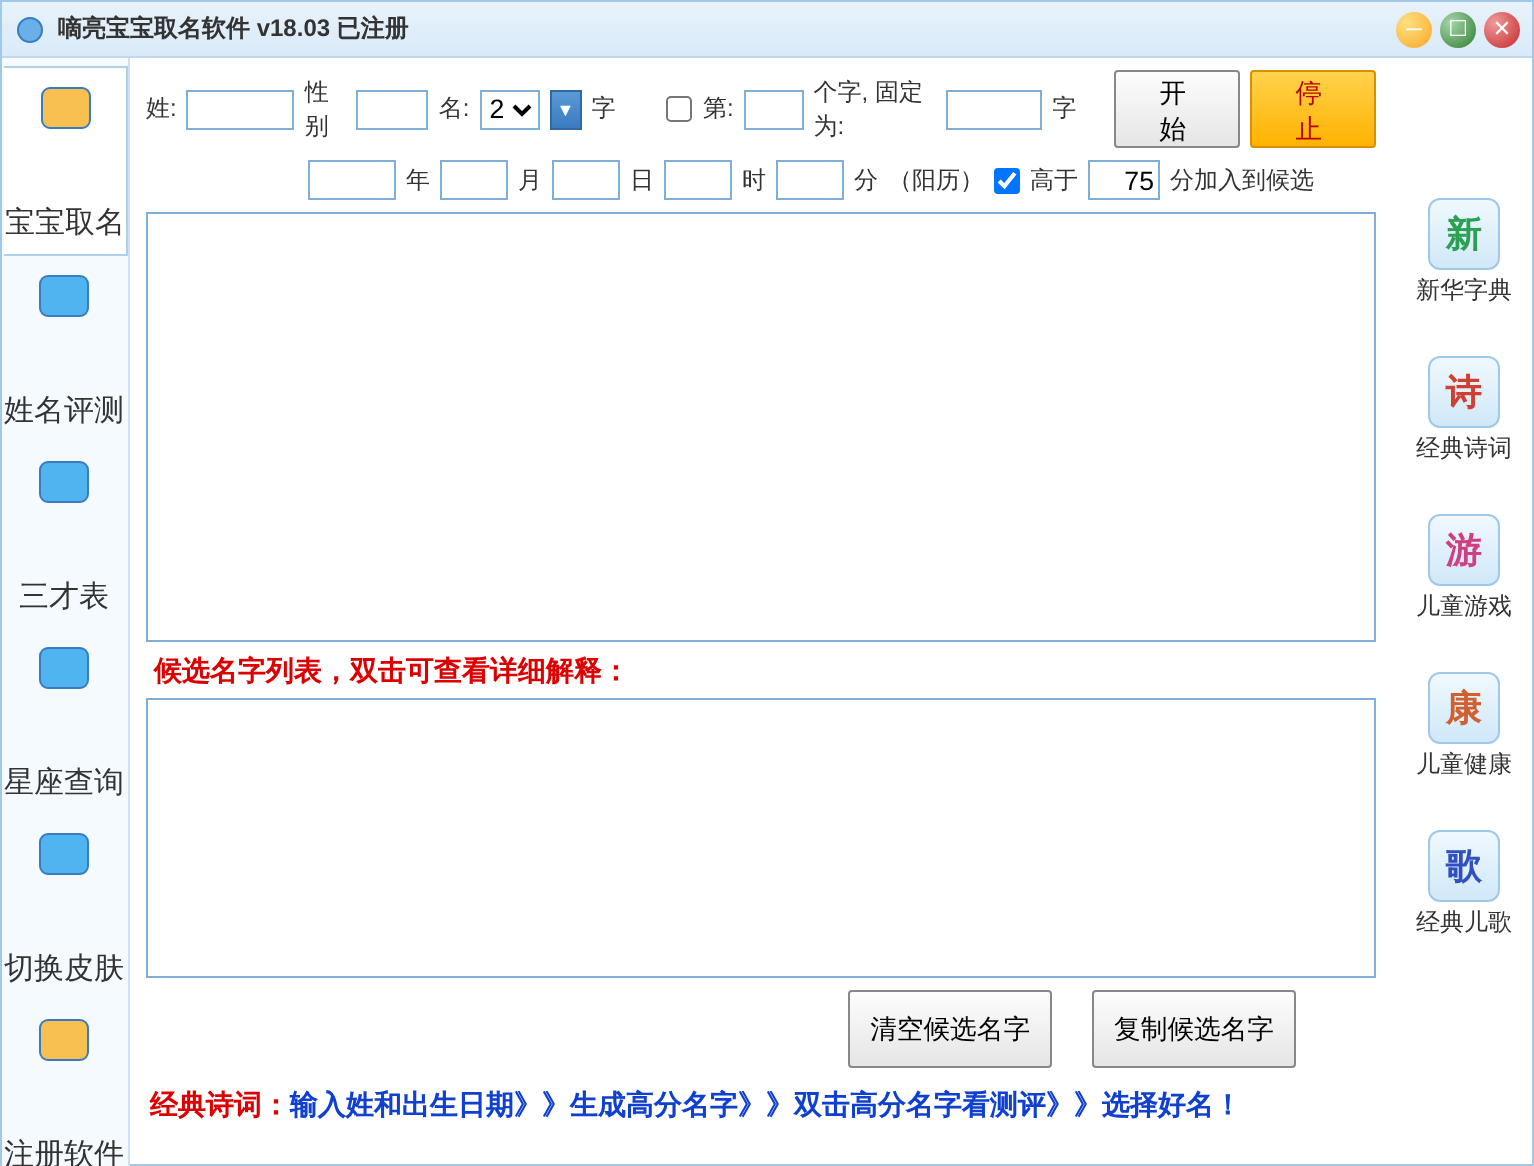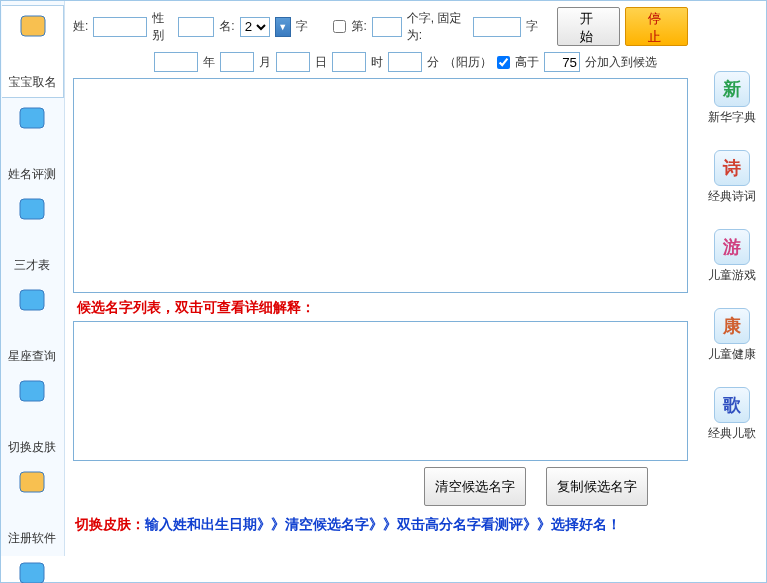--- a/index.html
+++ b/index.html
@@ -12,21 +12,21 @@
 .winbtn { width: 18px; height: 18px; border-radius: 9px; display: inline-flex; align-items: center; justify-content: center; font-size: 11px; color: #fff; cursor: pointer; }
 .min { background: radial-gradient(circle at 30% 30%, #ffe082, #f9a825); }
 .max { background: radial-gradient(circle at 30% 30%, #a5d6a7, #2e7d32); }
 .close { background: radial-gradient(circle at 30% 30%, #ef9a9a, #c62828); }
 
 .content { display: flex; height: calc(583px - 28px); }
 .sidebar { width: 64px; background: #f5faff; border-right: 1px solid #d0e2f2; padding-top: 4px; }
 .sideitem { width: 62px; text-align: center; padding: 4px 0 6px 0; cursor: pointer; }
 .sideitem.active { background: #fff; border: 1px solid #b0d0ea; border-left: none; margin-left: 1px; }
 .sideicon { width: 36px; height: 32px; margin: 0 auto 2px auto; display: flex; align-items: center; justify-content: center; }
-.sidelabel { font-size: 12px; color: #333; margin-top: 32px; }
+.sidelabel { font-size: 15px; color: #333; margin-top: 32px; }
 
 .main { flex: 1; padding: 6px 10px 6px 8px; display: flex; flex-direction: column; }
 .form-row { display: flex; align-items: center; gap: 5px; margin-bottom: 6px; flex-wrap: nowrap; }
 .form-row label { color: #333; }
 .form-row input[type=text] { border: 1px solid #7eb0d8; height: 20px; padding: 0 2px; }
 .form-row select { border: 1px solid #7eb0d8; height: 20px; background: #fff; }
 .sel-blue { background: linear-gradient(#5a9ad6, #3a7bc0); color: #fff; border: 1px solid #2f6aa8; }
 .btn { border: 1px solid #888; background: linear-gradient(#fdfdfd, #e5e5e5); padding: 2px 12px; cursor: pointer; border-radius: 2px; height: 39px; letter-spacing: 4px;}
 .btn-stop { background: linear-gradient(#ffd24d, #ffb300); color: #b00; border: 1px solid #d89000; }
 .chk { width: 13px; height: 13px; }
@@ -46,20 +46,33 @@
 .rightbar { width: 68px; padding-top: 70px; }
 .ritem { text-align: center; margin-bottom: 24px; cursor: pointer; }
 .ricon { width: 36px; height: 36px; margin: 0 auto 2px auto; display: flex; align-items: center; justify-content: center; border-radius: 6px; font-size: 18px; font-weight: bold; }
 .rlabel { font-size: 12px; color: #333; }
 .combo-btn { width: 18px; height: 20px; background: linear-gradient(#5a9ad6,#3a7bc0); border: 1px solid #2f6aa8; display: inline-flex; align-items: center; justify-content: center; color: #fff; font-size: 9px; cursor: pointer; }
 </style>
 </head>
 <body>
 
 <div class="window">
+  <div class="titlebar">
+    <span class="appicon">
+      <svg width="16" height="16">
+          <circle cx="8" cy="8" r="6" fill="#6ab0e8" stroke="#3a7bc0"></circle>
+        </svg>
+    </span>
+    <span class="title">嘀亮宝宝取名软件  v18.03   已注册</span>
+    <div class="winbtns">
+      <span class="winbtn min">─</span>
+      <span class="winbtn max">☐</span>
+      <span class="winbtn close">✕</span>
+    </div>
+  </div>
 
   <div class="content">
     <div class="sidebar" id="sidebar">
         <div class="sideitem active">
           <div class="sideicon">
             <svg width="32" height="28">
               <rect x="4" y="4" width="24" height="20" rx="4" fill="#f8c050" stroke="#3a7bc0"></rect>
             </svg>
           </div>
           <div class="sidelabel">宝宝取名</div>
@@ -158,21 +171,21 @@
       <div class="textarea-top"></div>
       <div class="mid-label">候选名字列表，双击可查看详细解释：</div>
       <div class="textarea-bottom"></div>
       <div class="bottom-btns">
         <button class="btn">清空候选名字</button>
         <button class="btn">复制候选名字</button>
       </div>
 
       <div class="footer-note">
         <div class="l1">
-          <span class="lab">切换皮肤：</span><span class="txt1">输入姓和出生日期》》清空候选名字》》双击高分名字看测评》》选择好名！</span>
+          <span class="lab">经典诗词：</span><span class="txt1">输入姓和出生日期》》生成高分名字》》双击高分名字看测评》》选择好名！</span>
         </div>
       </div>
     </div>
 
     <div class="rightbar" id="rightbar">
         <div class="ritem">
           <div class="ricon" style="color:#2aa050;background:linear-gradient(#f0f8ff,#d0e8f8);border:1px solid #a0c8e8">新</div>
           <div class="rlabel">新华字典</div>
         </div>
         <div class="ritem">

